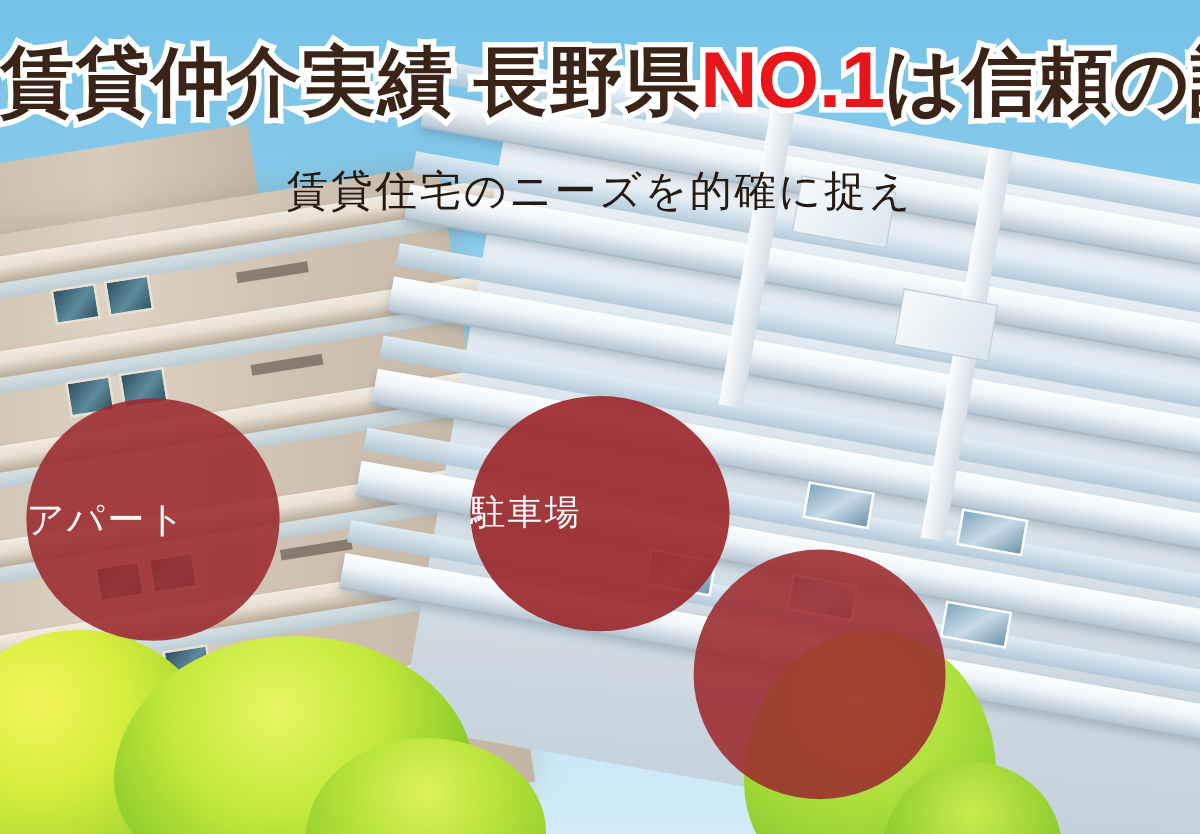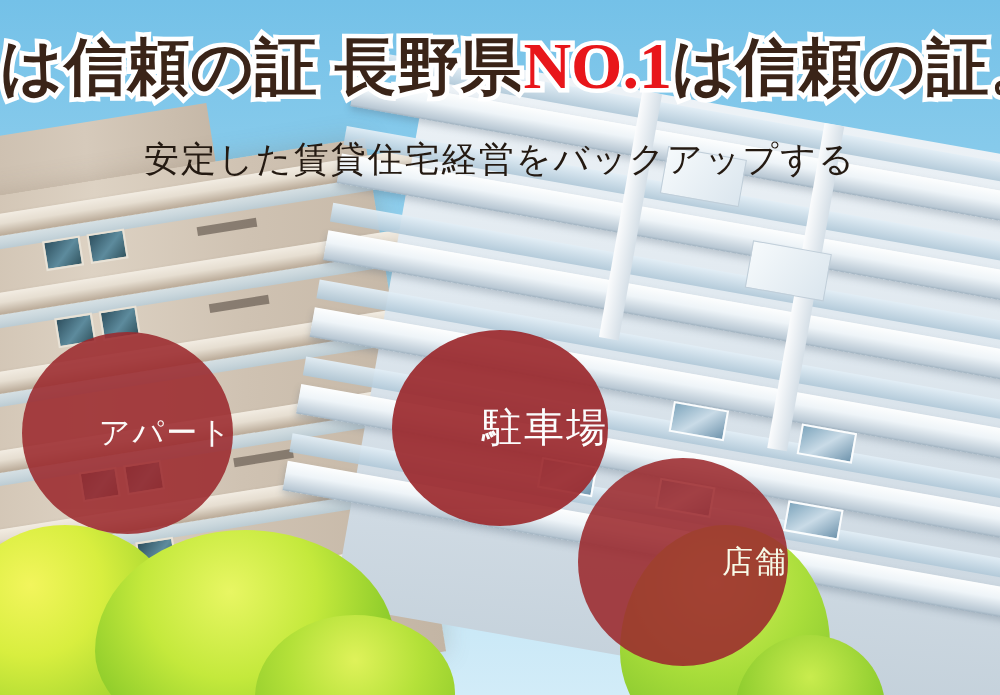--- a/index.html
+++ b/index.html
@@ -57,31 +57,31 @@
     background:radial-gradient(circle at 45% 25%,#d9f15b 0%,#a8dd3a 45%,#72b827 100%);}
   .tree-r2{left:735px;bottom:-80px;width:150px;height:140px;
     background:radial-gradient(circle at 50% 30%,#c9ec4e 0%,#8fcd2f 60%,#68ab22 100%);}
 
   
   .headline{position:absolute;left:0;right:0;top:33px;text-align:center;
     font-size:62px;font-weight:bold;letter-spacing:1px;line-height:1;
     color:#3a2418;white-space:nowrap;
     -webkit-text-stroke:9px #ffffff;paint-order:stroke fill;
     text-shadow:0 2px 1px rgba(255,255,255,.6);}
-  .headline .no1{color:#e8161a;font-family:Liberation Serif, serif;
+  .headline .no1{color:#e8161a;font-family:Liberation Sans, sans-serif;
     font-size:66px;letter-spacing:0;}
 
   .sublines{position:absolute;left:0;right:0;top:133px;text-align:center;
     color:#241a12;font-size:35px;line-height:1.52;letter-spacing:2px;font-weight:400;}
   .sublines div{white-space:nowrap;}
 
   
   .circle{position:absolute;border-radius:50%;
     background:#9c2a2e;opacity:.88;
-    display:flex;align-items:center;justify-content:flex-end;
+    display:flex;align-items:center;justify-content:flex-start;
     text-align:center;color:#ffffff;line-height:1.18;font-weight:400;
     letter-spacing:2px;}
   .circle.over-sky{opacity:.92;}
   .c-label{display:block;}
 </style>
 </head>
 <body>
 
 <div id="banner">
 
@@ -138,39 +138,38 @@
       <div class="rb-win" style="left:180px;top:378px"></div>
     </div>
 
     <div class="tree tree-l1"></div>
     <div class="tree tree-l2"></div>
     <div class="tree tree-l3"></div>
     <div class="tree tree-r1"></div>
     <div class="tree tree-r2"></div>
   </div>
 
-  <div class="headline"><span>は信頼の証 長野県</span><span class="no1">NO.1</span><span>は信頼の証。</span></div>
+  <div class="headline"><span>賃貸仲介実績 長野県</span><span class="no1">NO.1</span><span>は信頼の証。</span></div>
 
   <div class="sublines">
-    <div>安定した賃貸住宅経営をバックアップする</div>
+    <div>賃貸住宅のニーズを的確に捉え</div>
   </div>
 
   <div class="circle" style="left:22px;top:332px;width:211px;height:202px;font-size:31px;">
     <div>
       <span class="c-label">アパート</span>
     </div>
   </div>
 
 
-  <div class="circle over-sky" style="left:392px;top:330px;width:216px;height:196px;font-size:40px;">
+  <div class="circle over-sky" style="left:392px;top:330px;width:216px;height:196px;font-size:29px;">
     <div>
       <span class="c-label">駐車場</span>
     </div>
   </div>
 
   <div class="circle" style="left:578px;top:458px;width:210px;height:208px;font-size:31px;">
     <div>
-      <span class="c-label">店舗</span>
     </div>
   </div>
 
 
 </div>
 
 </body></html>

